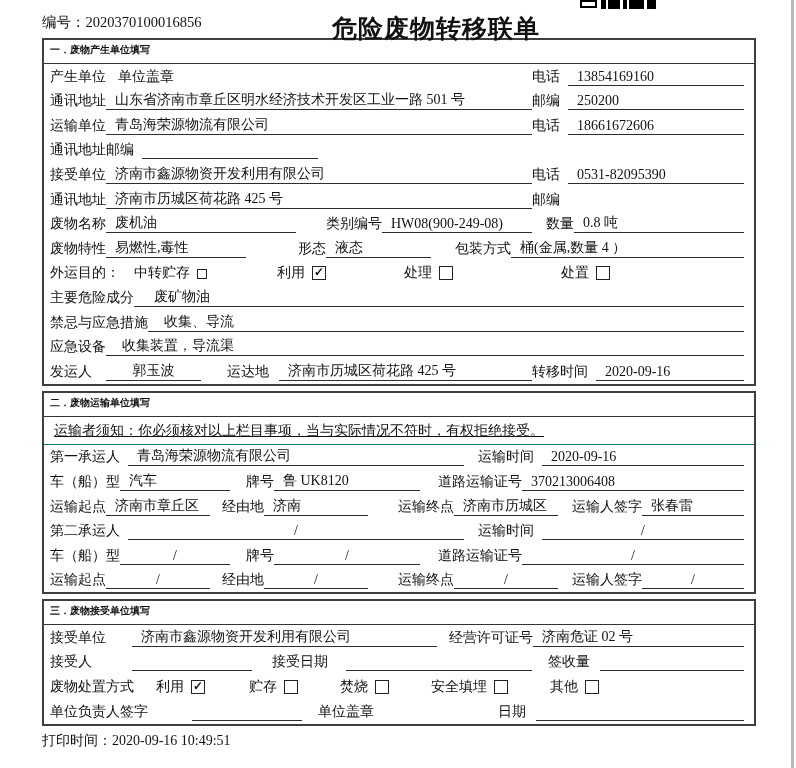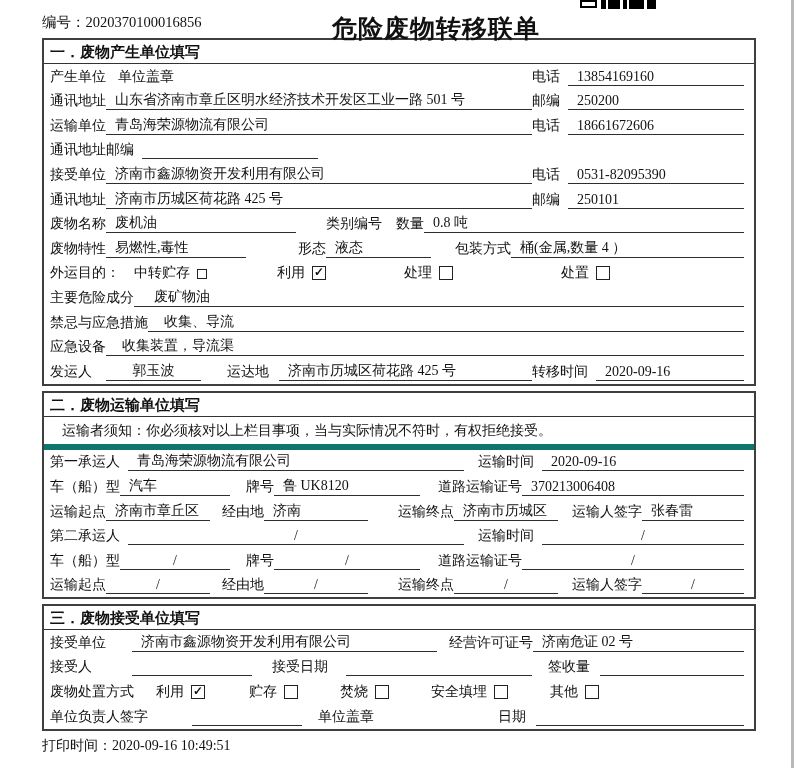--- a/index.html
+++ b/index.html
@@ -7,22 +7,22 @@
         font-family:"Liberation Serif","DejaVu Serif",serif;font-size:14px;color:#111;}
   .hdr{position:relative;height:38px;border-radius:12px;}
   .serial{position:absolute;left:42px;top:13px;font-size:14.5px;white-space:nowrap;}
   .doc-title{position:absolute;left:332px;top:12px;font-size:25px;font-weight:bold;letter-spacing:1px;white-space:nowrap;}
   .qr{position:absolute;left:580px;top:0;height:9px;display:flex;align-items:flex-start;}
   .qr i{display:block;background:#000;height:9px;}
   .qr .q1{width:17px;height:8px;border:2.5px solid #000;background:#fff;box-sizing:border-box;}
   .edge{position:absolute;right:2px;top:0;width:3px;height:768px;background:#b9b9b9;}
 
   .box{margin:0 0 5px 42px;width:714px;border:2px solid #3f3f3f;box-sizing:border-box;background:#fff;}
-  .sec-title{font-weight:bold;font-size:15px;padding:3px 6px 2px 6px;border-bottom:1px solid #333;height:18px;}
-  .note{padding:5px 6px 4px 18px;border-bottom:6px solid #0f766e;height:18px;}
+  .sec-title{font-weight:bold;font-size:10px;padding:3px 6px 2px 6px;border-bottom:1px solid #333;height:18px;}
+  .note{padding:5px 6px 4px 10px;border-bottom:1px solid #0f766e;height:18px;text-decoration:underline;}
   .row{display:flex;align-items:flex-end;height:24.6px;padding:0 10px 3px 6px;box-sizing:border-box;}
   .lbl{white-space:nowrap;flex:0 0 auto;}
   .u{border-bottom:1px solid #2e2e2e;padding:0 4px 0 9px;white-space:nowrap;overflow:hidden;box-sizing:border-box;flex:0 0 auto;}
   .fill{flex:1 1 auto;min-width:0;}
   .sp{flex:1 1 auto;}
   .rcol{display:flex;align-items:flex-end;width:212px;flex:0 0 212px;}
   .rcol .lbl{margin-right:8px;}
   .rcol2{display:flex;align-items:flex-end;width:280px;flex:0 0 280px;}
   .rcol2 .lbl{margin-right:8px;}
   .ctr{text-align:center;padding:0;}
@@ -95,28 +95,28 @@
         <span class="lbl">电话</span>
         <span class="u fill">0531-82095390</span>
       </div>
     </div>
 
     <div class="row">
       <span class="lbl">通讯地址</span>
       <span class="u fill">济南市历城区荷花路 425 号</span>
       <div class="rcol">
         <span class="lbl">邮编</span>
-        <span class="u fill">250101</span>
       </div>
     </div>
 
     <div class="row">
       <span class="lbl">废物名称</span>
       <span class="u" style="width:190px">废机油</span>
       <span class="lbl" style="margin-left:30px">类别编号</span>
+      <span class="u" style="width:150px">HW08(900-249-08)</span>
       <span class="lbl" style="margin-left:14px">数量</span>
       <span class="u fill">0.8 吨</span>
     </div>
 
     <div class="row">
       <span class="lbl">废物特性</span>
       <span class="u" style="width:140px">易燃性,毒性</span>
       <span class="lbl" style="margin-left:52px">形态</span>
       <span class="u" style="width:105px">液态</span>
       <span class="lbl" style="margin-left:24px">包装方式</span>

